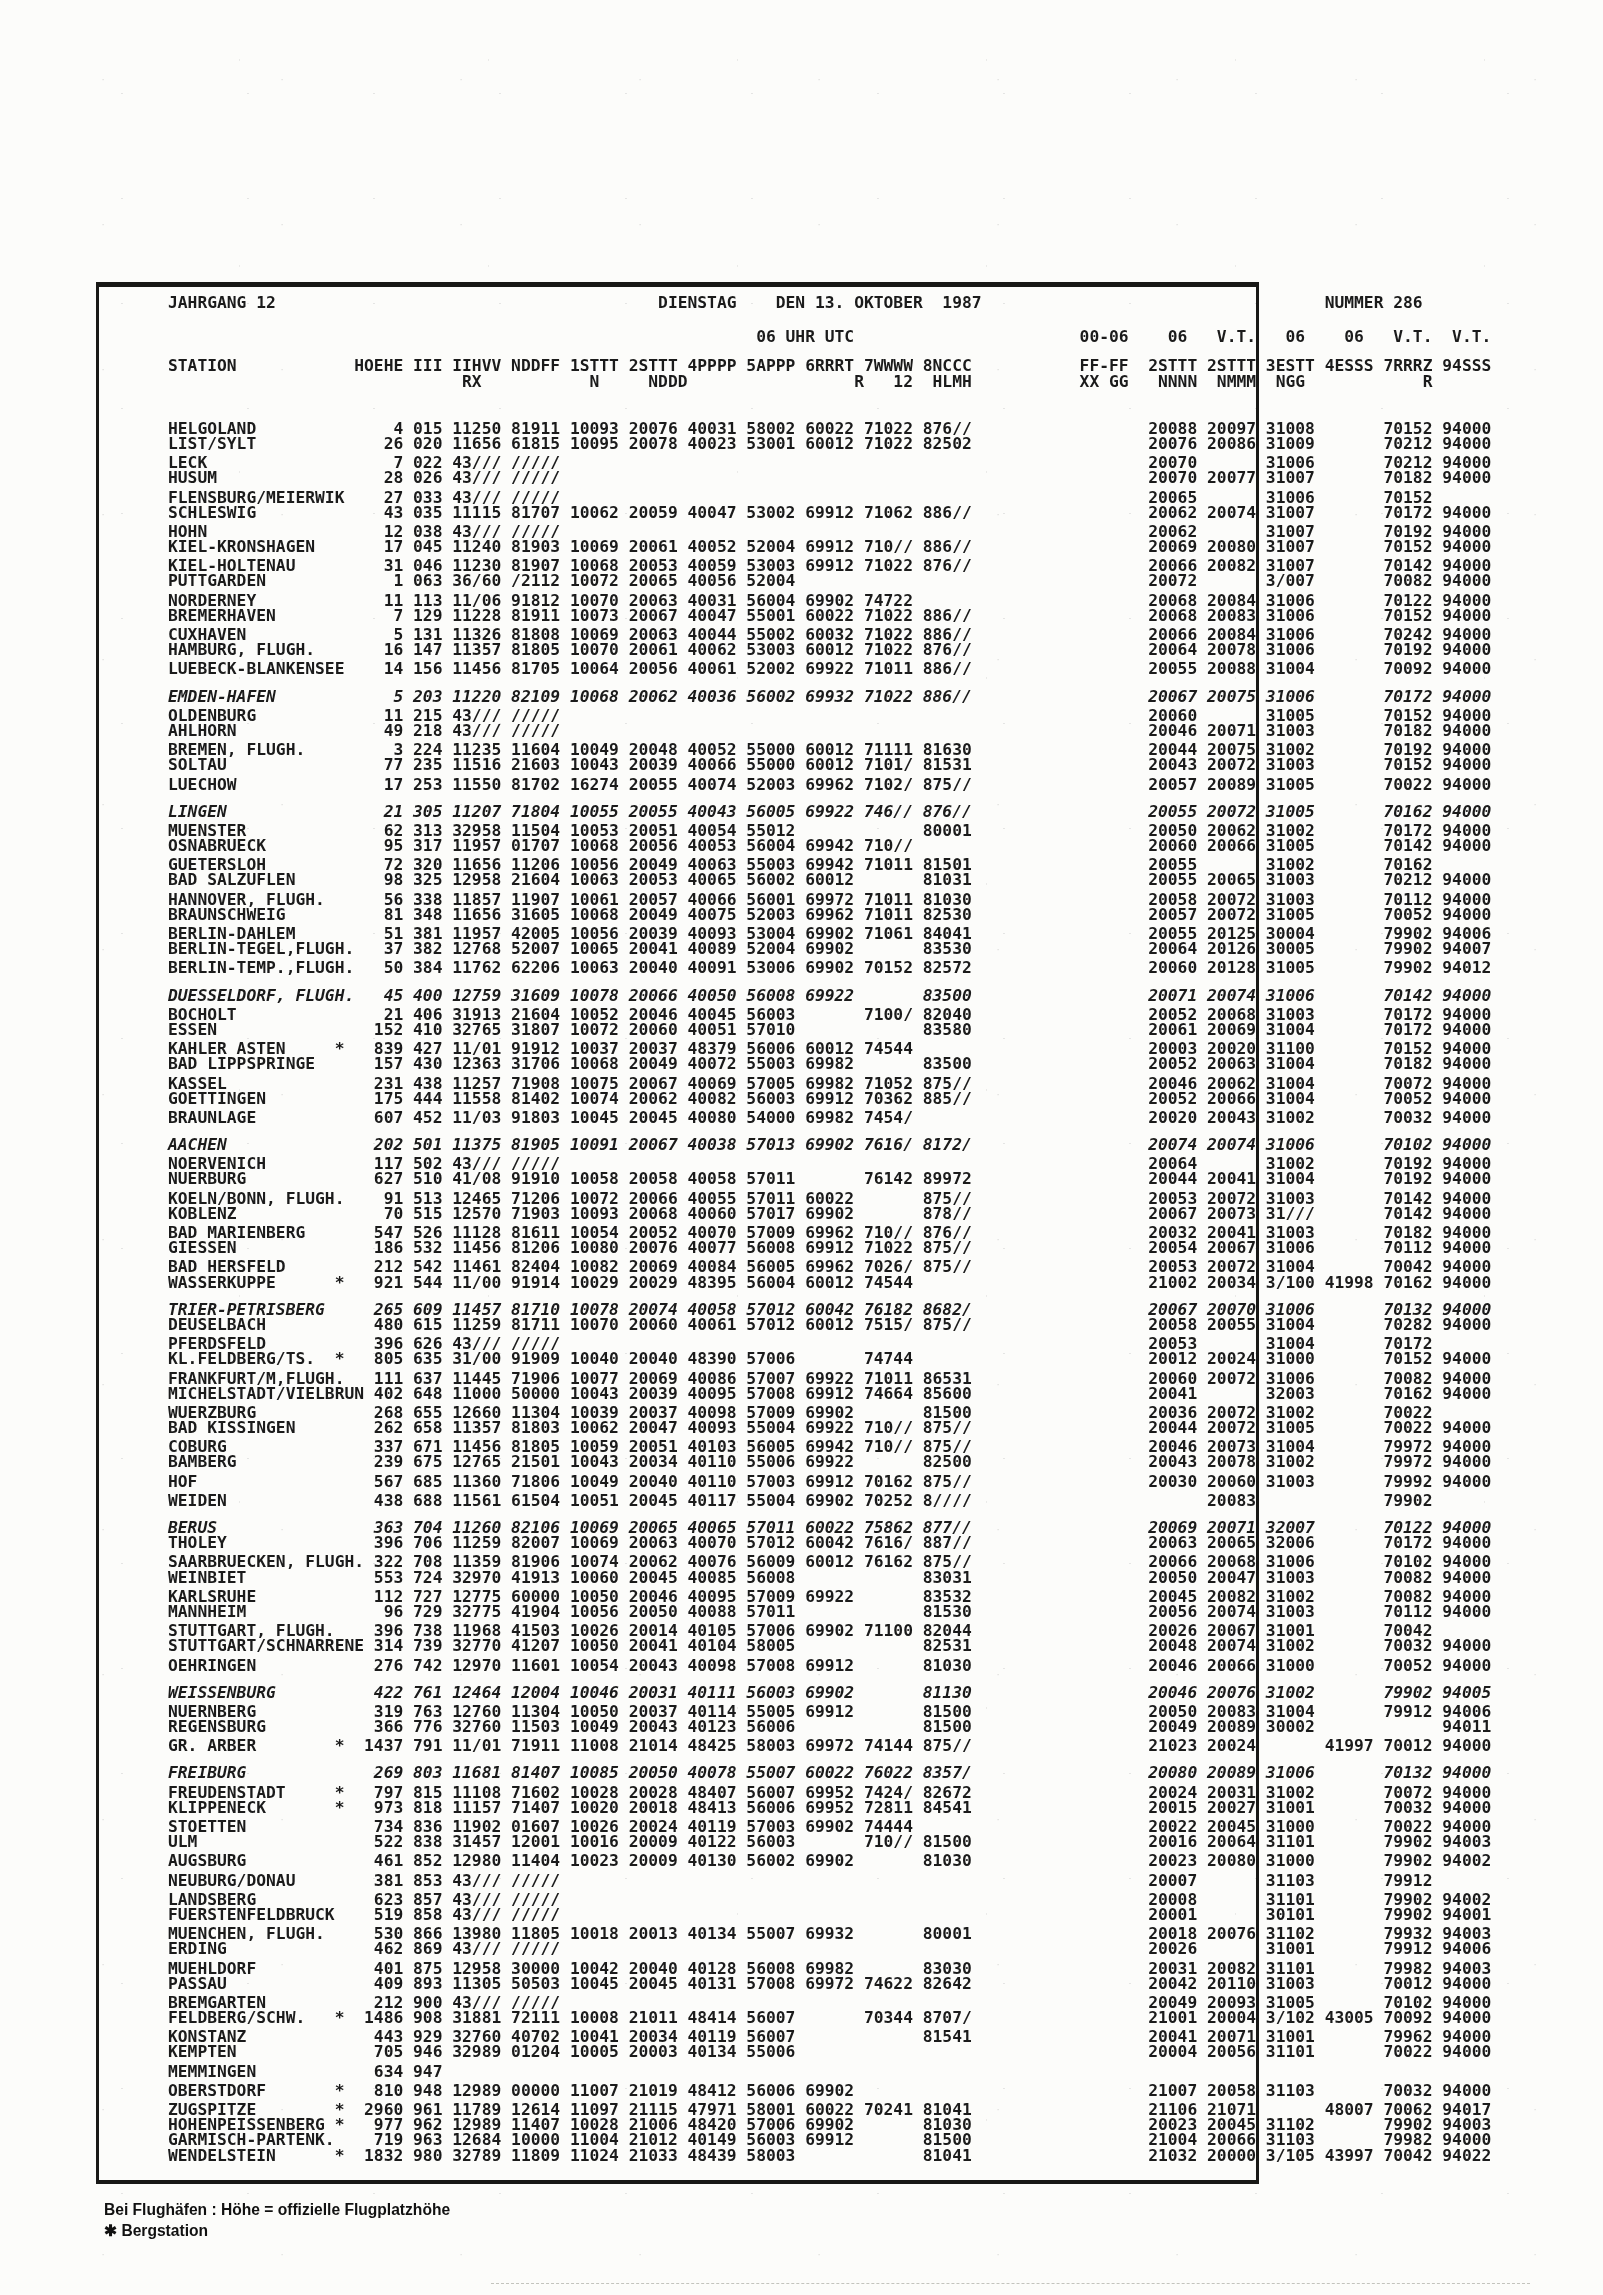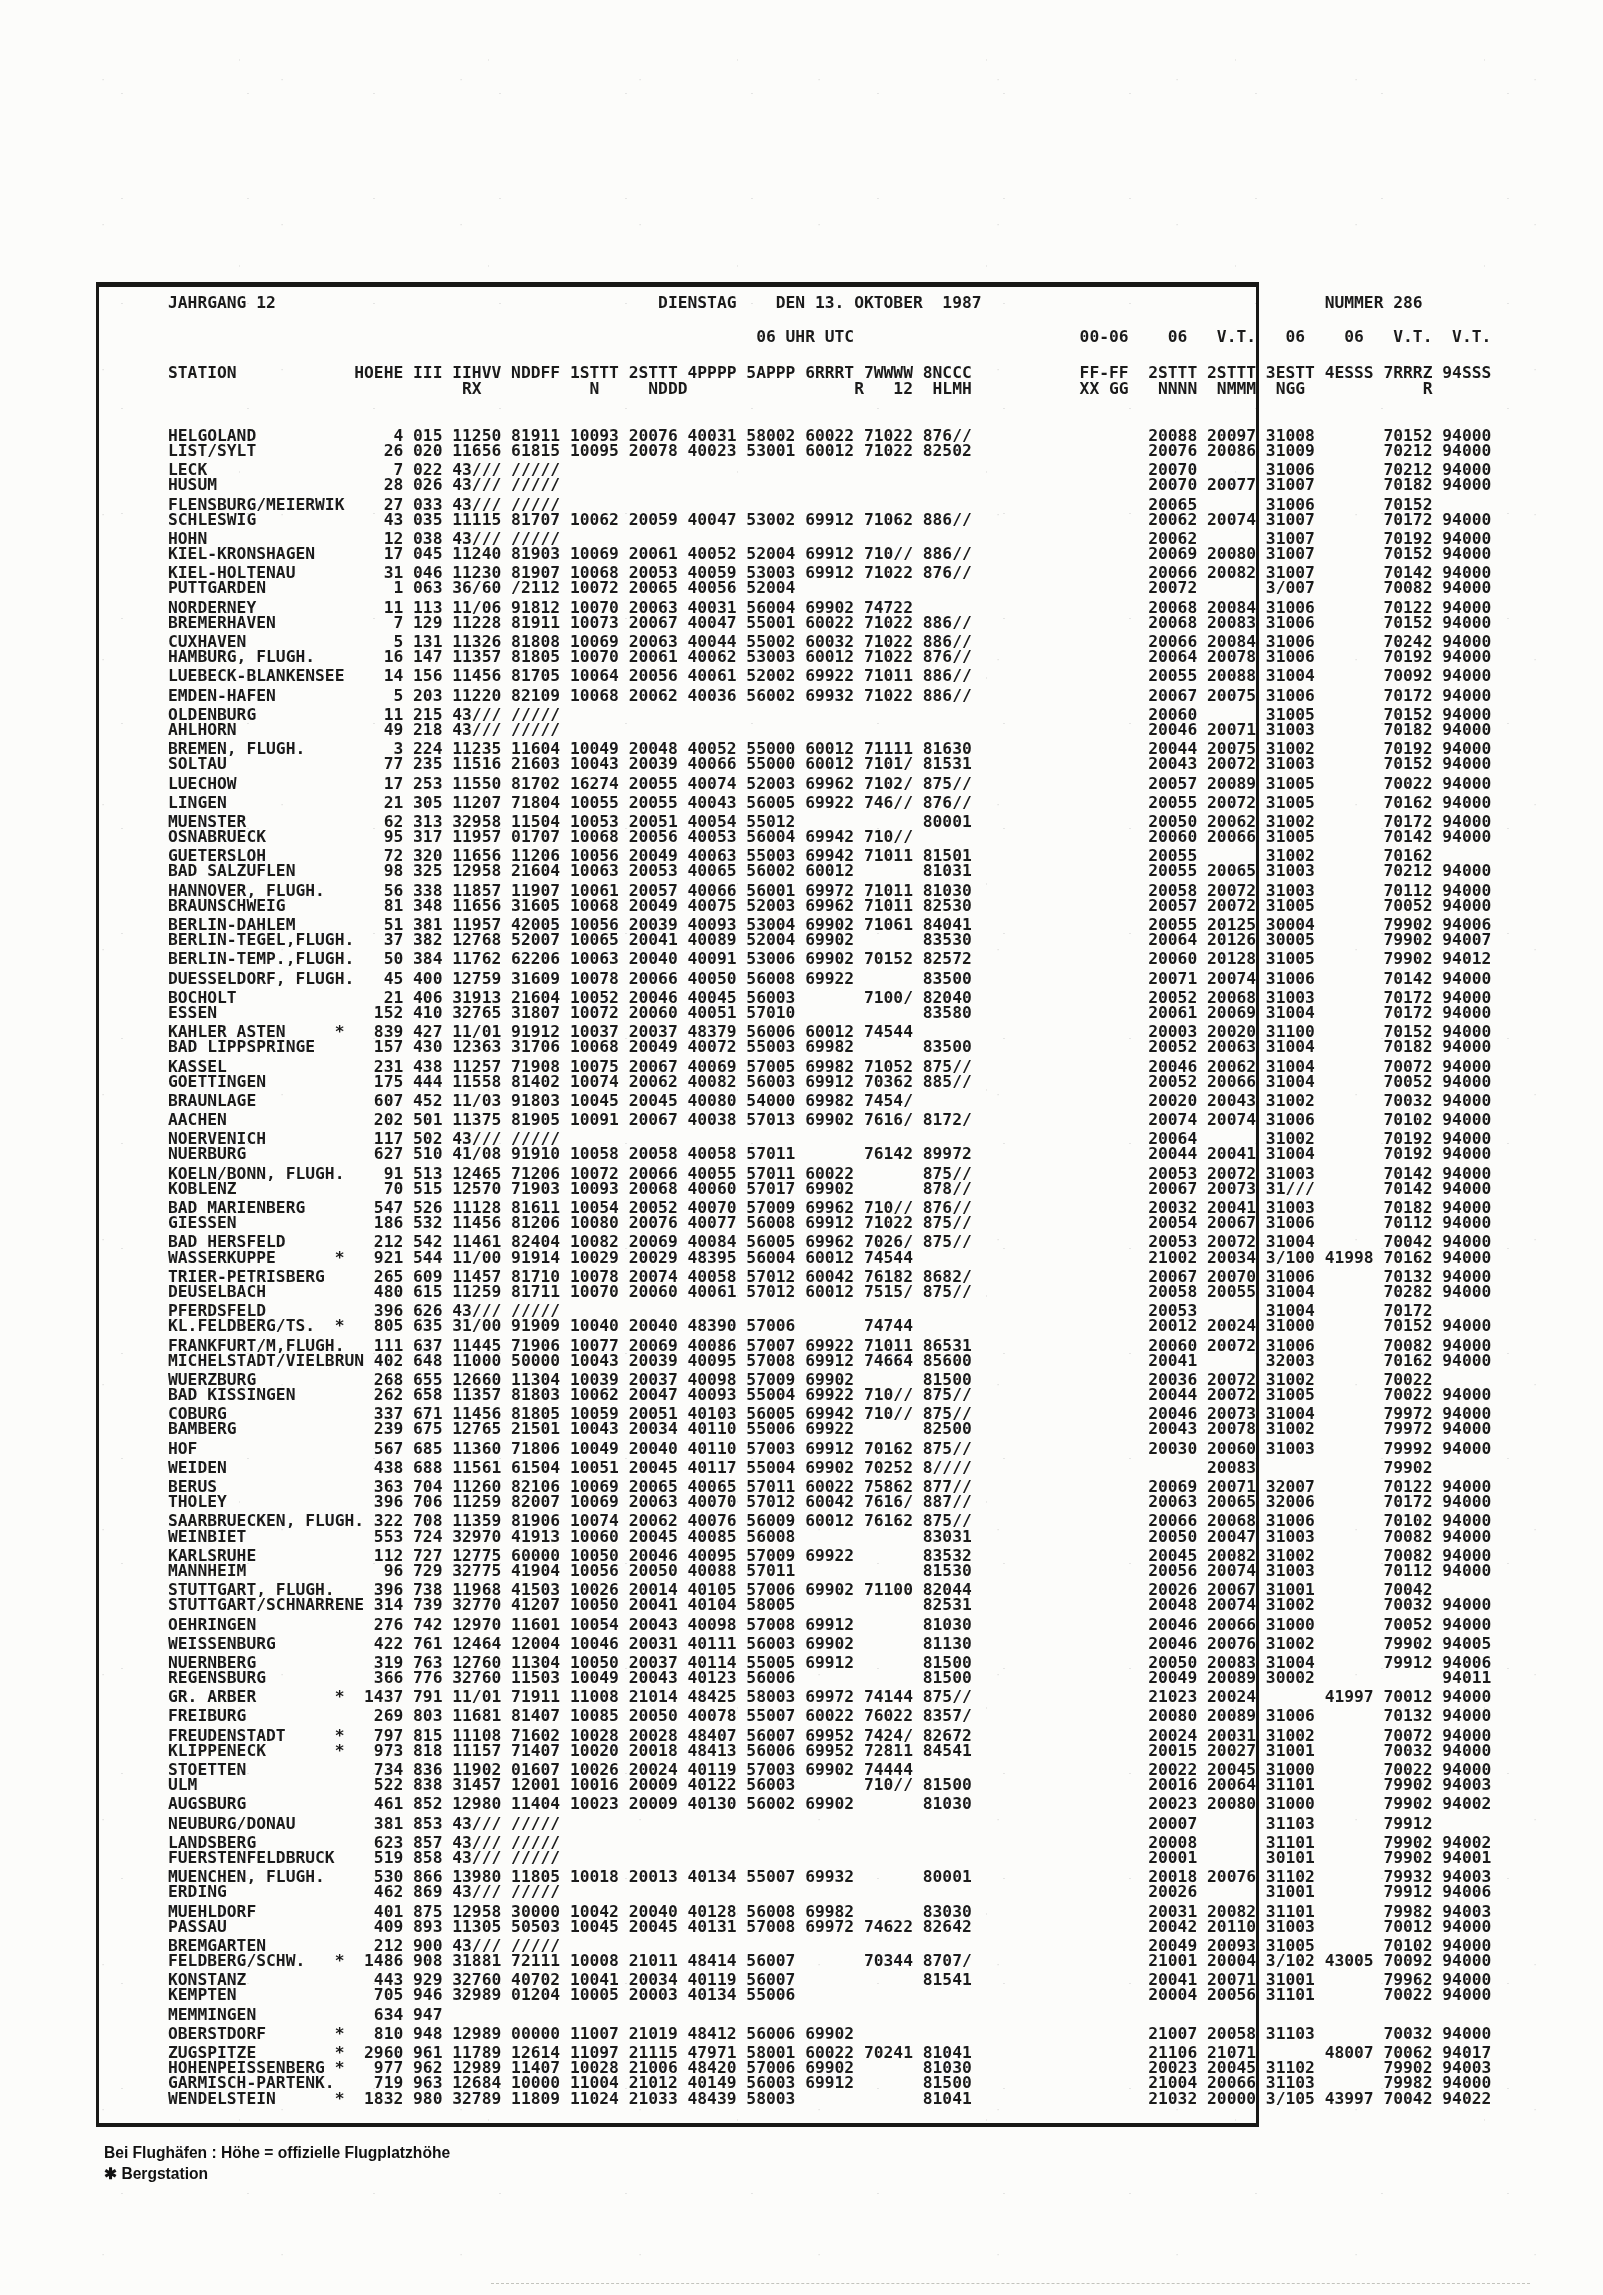--- a/index.html
+++ b/index.html
@@ -19,25 +19,25 @@
   .frame{
     position:relative;margin-left:96px;width:1163px;box-sizing:border-box;
     border:3.2px solid #181816;border-top-width:5.6px;border-bottom-width:4px;
     padding:8px 0 17.6px 69px;
   }
   .mline{
     white-space:pre;font-size:16.3px;line-height:15.2px;height:15.2px;
     font-weight:bold;letter-spacing:0;
   }
   .l2{margin-top:19px;}
-  .l3{margin-top:21px;}
+  .l3{margin-top:14px;}
   #rows{margin-top:32px;}
   .row{white-space:pre;font-size:16.3px;line-height:15.2px;height:15.2px;font-weight:bold;}
   .g1{margin-top:4px;}
-  .g2{margin-top:4px;}
+  .g2{margin-top:12px;font-style:italic;}
   .footnote{
     margin:14.4px 0 0 104px;
     font-family:"Liberation Sans", sans-serif;font-weight:bold;
     font-size:15.6px;line-height:21px;color:#111;
   }
   .bottom-artifact{
     position:absolute;left:491px;right:74px;bottom:11.2px;height:0;
     border-top:1.6px dashed #b5b5ae;opacity:.8;
   }
 </style>

